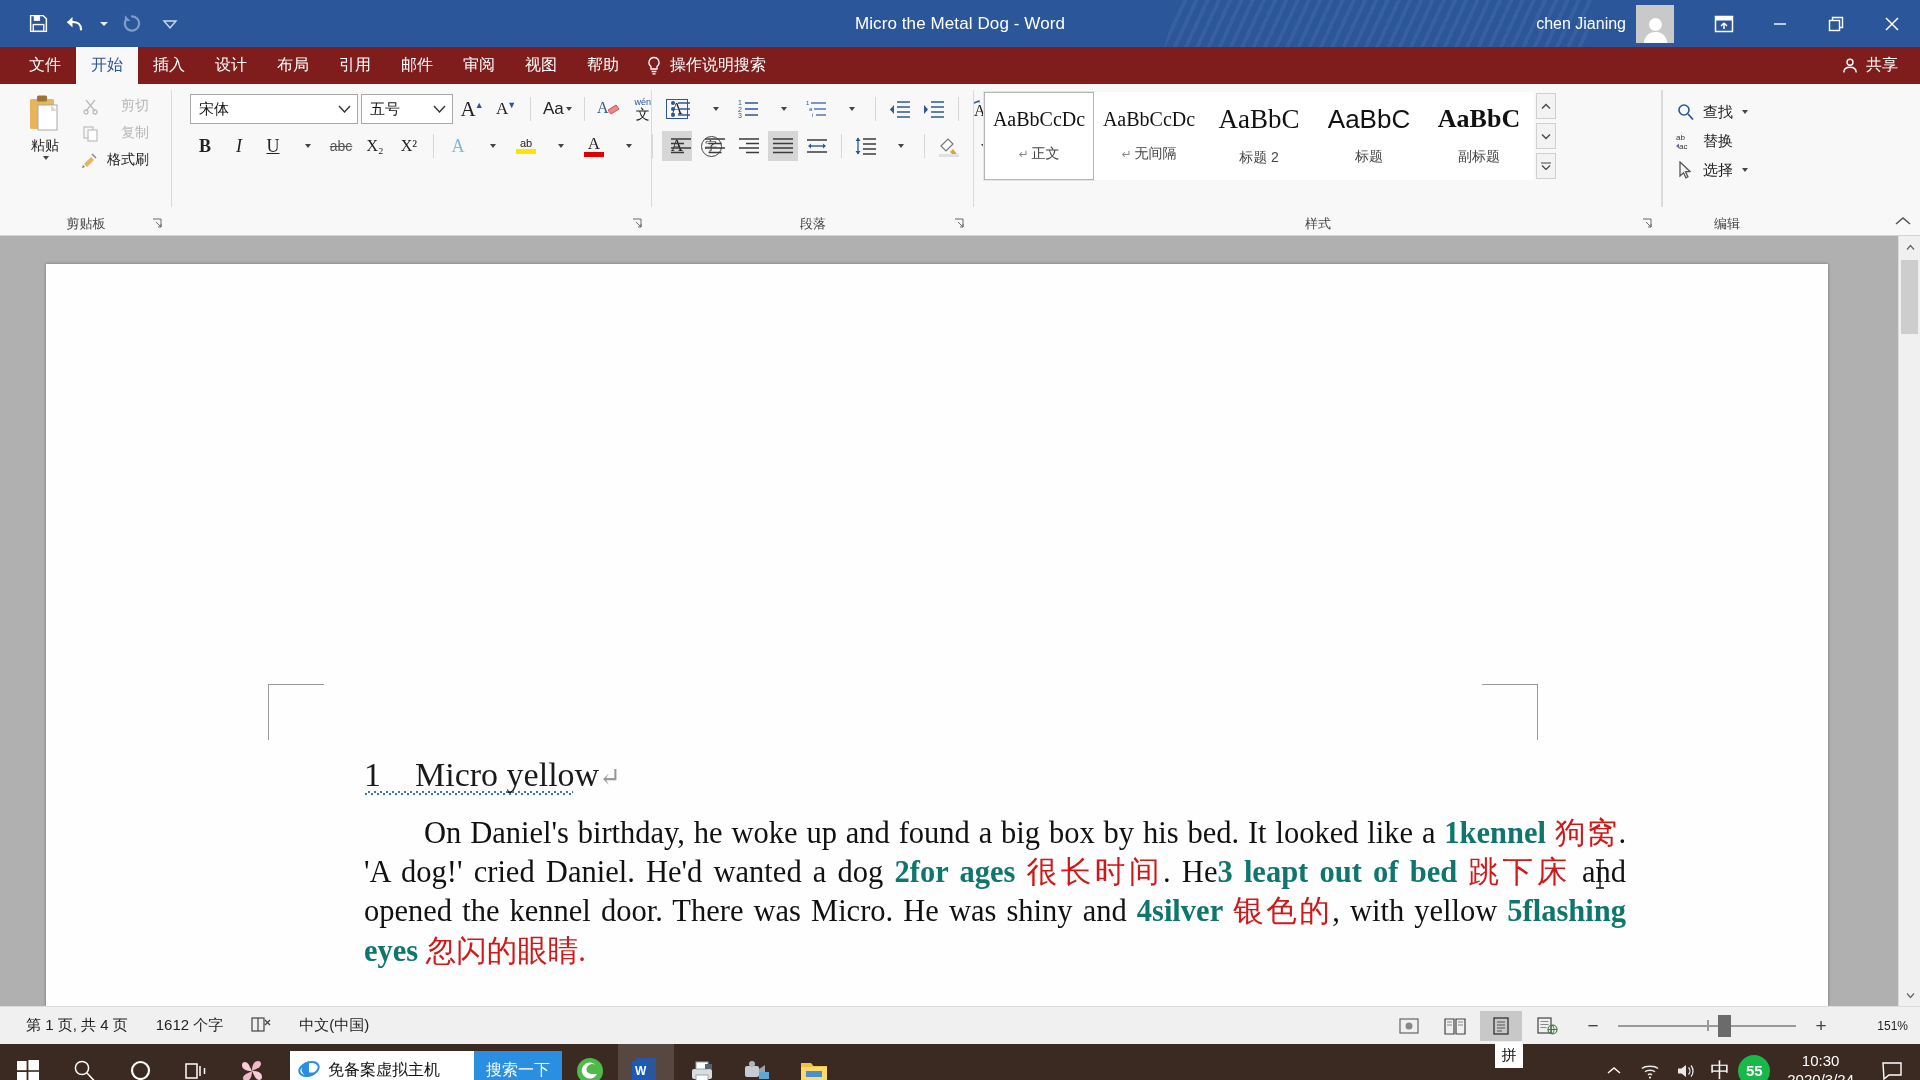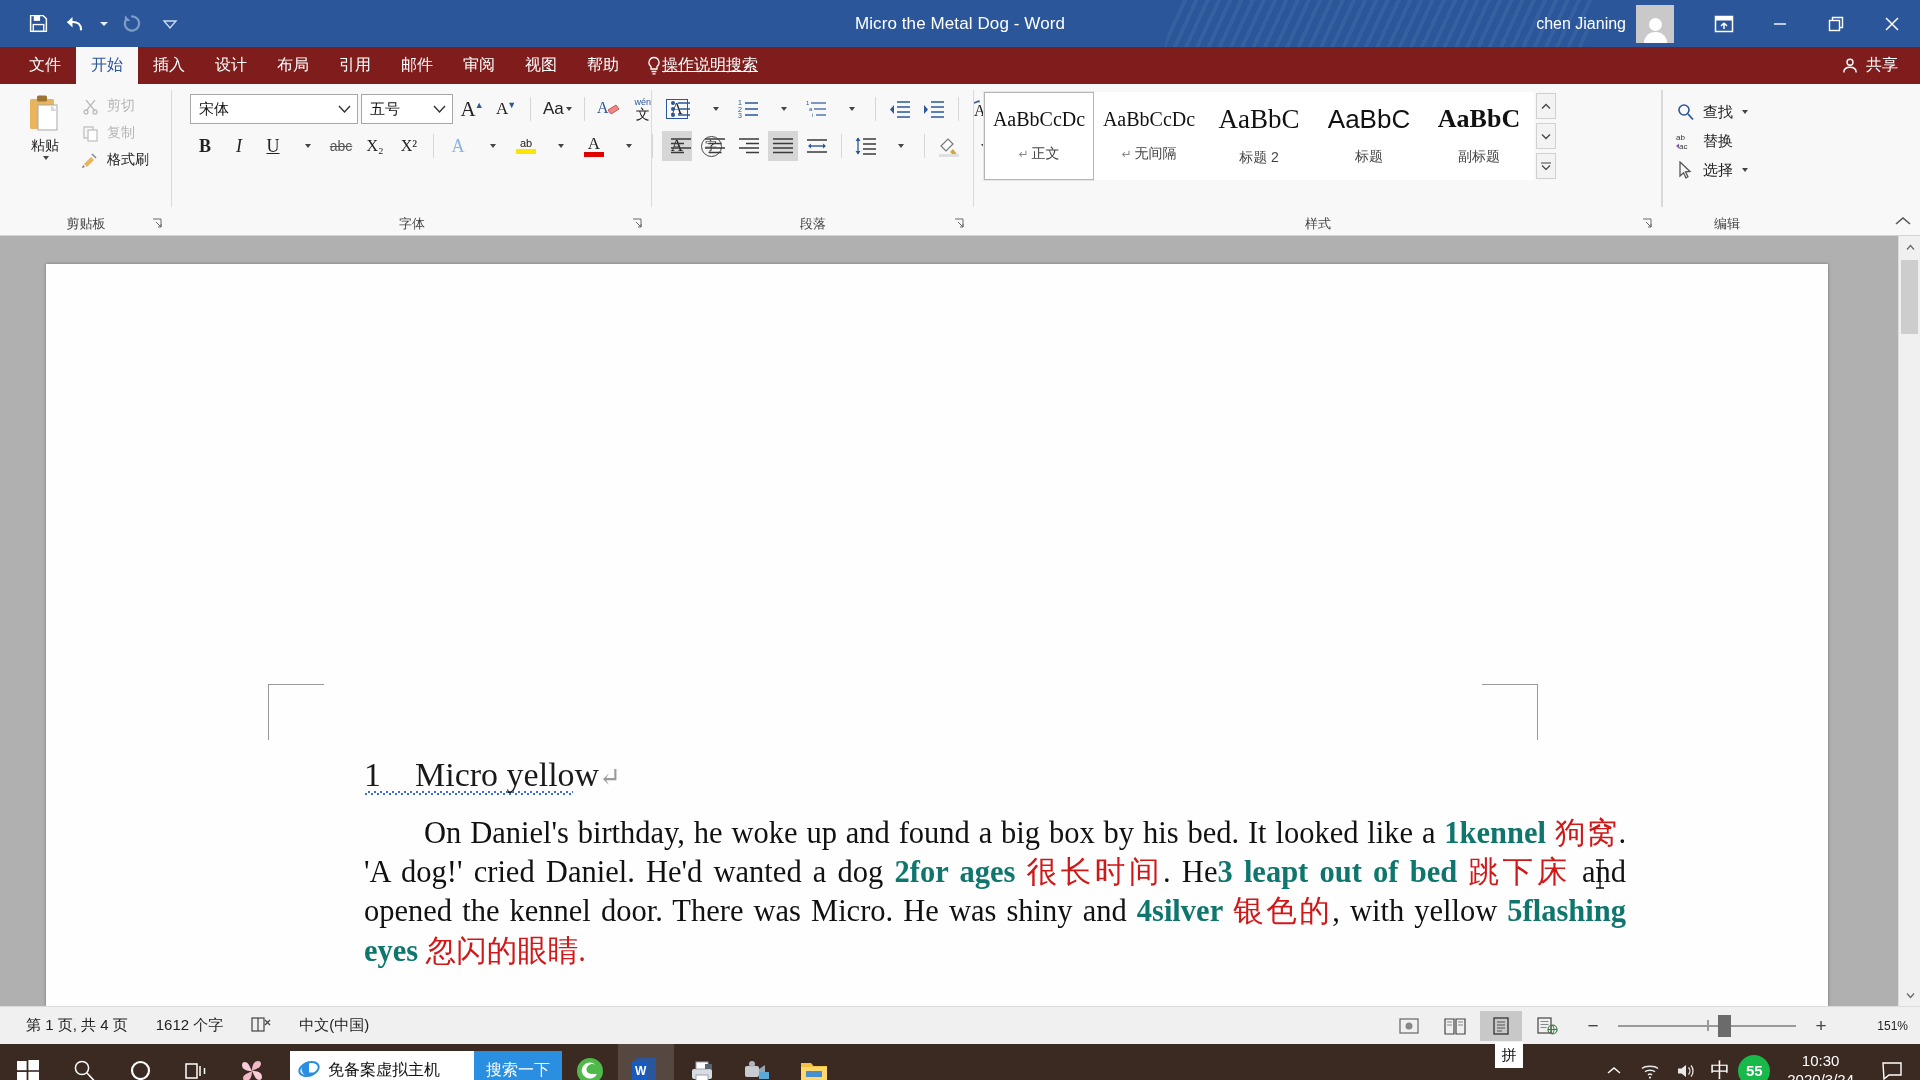--- a/index.html
+++ b/index.html
@@ -44,21 +44,21 @@
   .avatar-wrap .head { width: 13px; height: 13px; border-radius: 50%; background: #fff; margin-bottom: 1px; }
   .avatar-wrap .body { width: 23px; height: 11px; border-radius: 11px 11px 0 0; background: #fff; }
   .winbtn { width: 56px; height: 47px; display: flex; align-items: center; justify-content: center; color: #fff; }
 
   
   .tabbar { height: 37px; background: #7f1d1d; display: flex; align-items: stretch; padding-left: 14px; }
   .tab {
     display: flex; align-items: center; padding: 0 15px; font-size: 16px; color: #fff; height: 37px;
   }
   .tab.active { background: #f8f8f8; color: #2b579a; }
-  .tell-me { display: flex; align-items: center; padding: 0 12px; font-size: 16px; color: #fff; text-decoration: underline; }
+  .tell-me { display: flex; align-items: center; gap: 8px; padding: 0 12px; font-size: 16px; color: #fff; }
   .bulb { width: 16px; height: 20px; position: relative; }
   .bulb svg { display:block; }
   .share-btn {
     margin-left: auto; display: flex; align-items: center; gap: 7px;
     color: #fff; font-size: 16px; padding: 0 22px 0 12px;
   }
 
   
   .ribbon {
     height: 152px; background: #f8f8f8; border-bottom: 1px solid #d4d4d4;
@@ -80,21 +80,21 @@
 
   
   .g-clipboard { width: 172px; }
   .g-clipboard .content { padding-left: 14px; gap: 4px; }
   .paste-big {
     width: 62px; display: flex; flex-direction: column; align-items: center;
     padding-top: 6px; gap: 1px;
   }
   .paste-label { font-size: 14px; color: #222; }
   .clip-list { padding-top: 8px; display: flex; flex-direction: column; gap: 7px; }
-  .clip-item { display: flex; align-items: center; gap: 7px; font-size: 14px; color: #b6b6b6; }
+  .clip-item { display: flex; align-items: center; gap: 7px; font-size: 14px; color: #b6b6b6; justify-content: space-between; }
   .clip-item.enabled { color: #222; }
   .ic { width: 20px; height: 20px; display: flex; align-items: center; justify-content: center; }
 
   
   .g-font { width: 480px; }
   .g-font .content { flex-direction: column; padding-left: 18px; gap: 7px; padding-top: 6px; }
   .row { display: flex; align-items: center; gap: 4px; }
   .combo {
     height: 30px; border: 1px solid #a8a8a8; background: #fff; display: flex; align-items: center;
     padding: 0 4px 0 8px; font-size: 15px; color: #111; position: relative;
@@ -500,21 +500,20 @@
           <div class="sep"></div>
           <div class="tool on">
               <span style="font-size:17px;font-family:'Liberation Serif',serif;">A</span>
             </div>
           <div class="tool">
             <span style="border:1.3px solid #444;border-radius:50%;width:21px;height:21px;display:flex;align-items:center;justify-content:center;font-size:12px;">字</span>
           </div>
         </div>
         <div class="divider"></div>
       </div>
-      <div class="glabel">字体</div>
       <div class="dlg-launcher">
         <svg width="12" height="12" viewBox="0 0 12 12">
             <path d="M1 1h8v8" fill="none" stroke="#6a6a6a" stroke-width="1"></path>
             <path d="M9 9L4 4" stroke="#6a6a6a" stroke-width="1"></path>
             <path d="M9 6v3H6" fill="none" stroke="#6a6a6a" stroke-width="1"></path>
           </svg>
       </div>
     </div>
 
     <div class="rgroup g-para">

